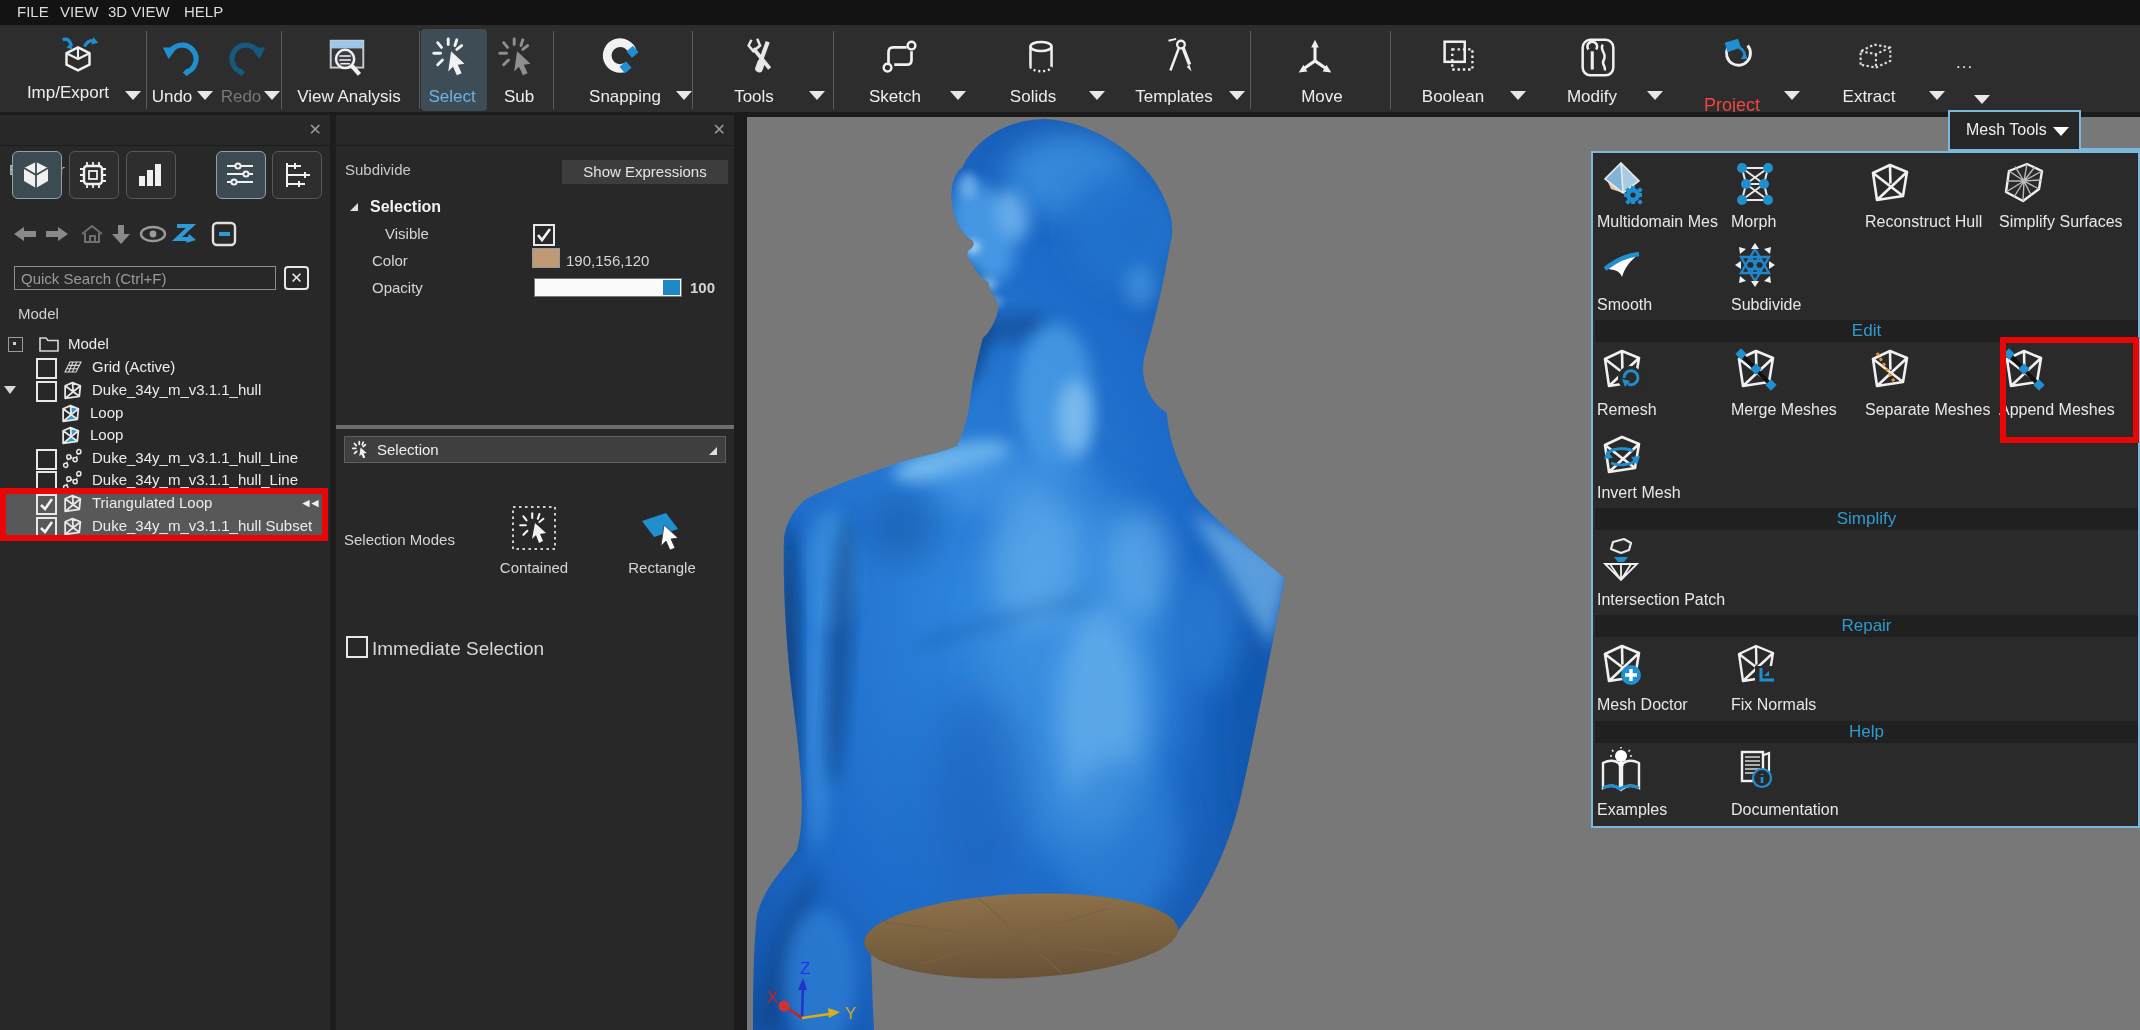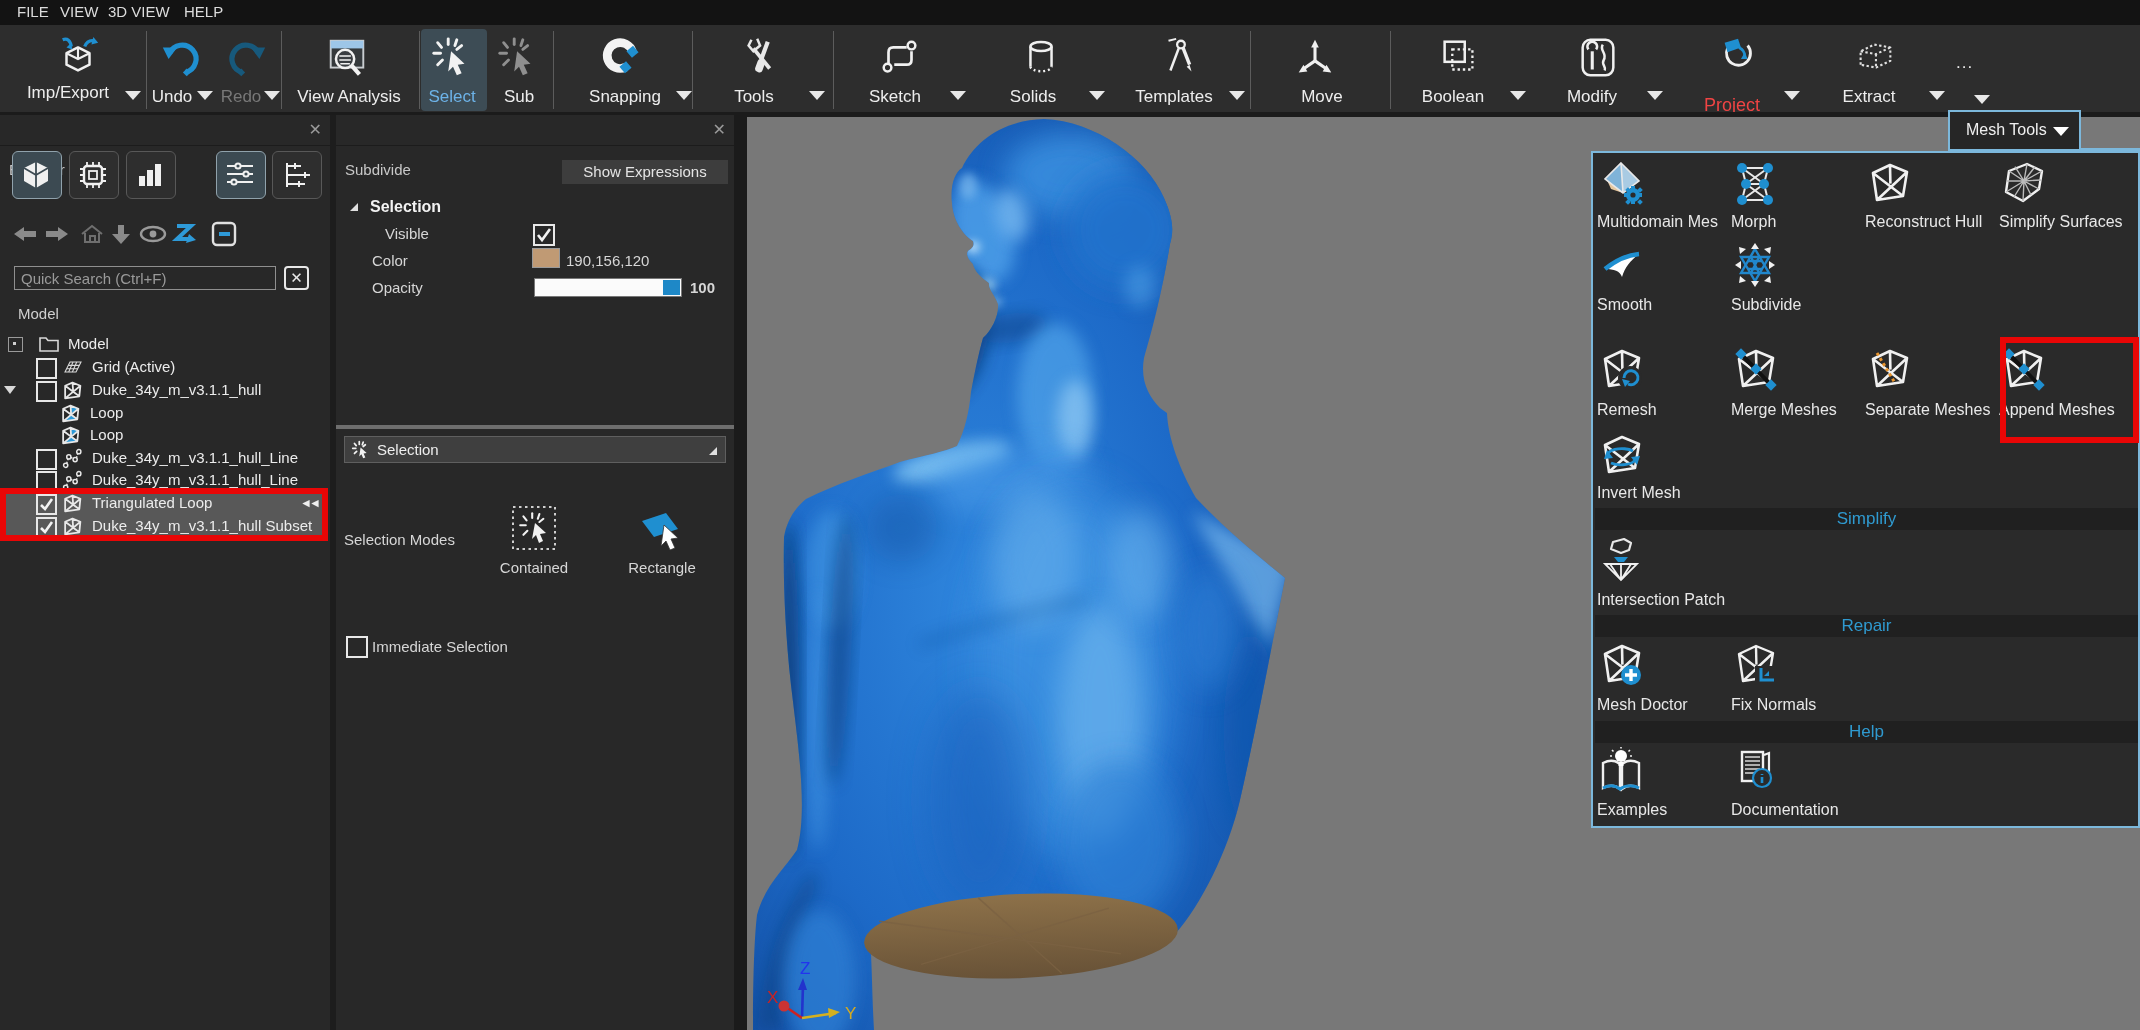--- a/index.html
+++ b/index.html
@@ -473,21 +473,21 @@
         </g>
         <path d="M24,18 L35,28 L29,29 L32,36 L28,38 L25,30 L21,34 Z" fill="#f2f2f2"></path>
       </svg></div>
 <div style="position:absolute;left:198px;top:444px;transform:translateX(-50%);font-size:15px">Contained</div>
 <div style="position:absolute;left:300px;top:390px"><svg width="52" height="46" viewBox="0 0 52 46">
         <path d="M6,16 L30,8 L42,24 L18,32 Z" fill="#1f8fd0"></path>
         <path d="M28,20 L42,33 L35,34 L39,43 L34,45 L30,36 L25,41 Z" fill="#fff" stroke="#333" stroke-width="0.8"></path>
       </svg></div>
 <div style="position:absolute;left:326px;top:444px;transform:translateX(-50%);font-size:15px">Rectangle</div>
 <span class="chk" style="left:10px;top:521px;width:18px;height:18px"></span>
-<div style="position:absolute;left:36px;top:523px;font-size:15px">Immediate Selection</div>
+<div style="position:absolute;left:36px;top:523px;font-size:19px">Immediate Selection</div>
 </div>
 <div id="meshpanel" class="abs">
 <div class="mitem" style="left:4px;top:6px"><svg width="48" height="48" viewBox="0 0 48 48">
         <path d="M24,4 L42,22 L26,34 L8,20 Z" fill="#a9cbe3"></path>
         <path d="M24,4 L26,34 L8,20 Z" fill="#7fb3d8"></path>
         <path d="M10,21 L26,34 L14,30 Z" fill="#e8c89e"></path>
         <path d="M24,4 L42,22 L26,34 L8,20 Z M24,4 L26,34" fill="none" stroke="#e8e8e8" stroke-width="1.6"></path>
         <g fill="#1f8fd0">
           <circle cx="36" cy="36" r="7"></circle>
           <circle cx="36" cy="36" r="2.6" fill="#2a2a2a"></circle>
@@ -543,20 +543,21 @@
           <path d="M24,46 L28,40 L20,40 Z"></path>
           <path d="M4,24 L10,20 L10,28 Z"></path>
           <path d="M44,24 L38,20 L38,28 Z"></path>
           <path d="M8,6 L15,8 L9,13 Z"></path>
           <path d="M40,6 L33,8 L39,13 Z"></path>
           <path d="M8,42 L15,40 L9,35 Z"></path>
           <path d="M40,42 L33,40 L39,35 Z"></path>
         </g>
       </svg></div>
     <div class="mitem" style="left:138px;top:143px">Subdivide</div>
+<div class="msec" style="top:167px">Edit</div>
 <div class="mitem" style="left:4px;top:192px"><svg width="48" height="48" viewBox="0 0 48 48">
         <path d="M8,14 L25,6 L42,13 L38,37 L12,41 Z M8,14 L38,37 M42,13 L12,41 M25,6 L25.4,24.6" fill="none" stroke="#f0f0f0" stroke-width="2.6" stroke-linejoin="round"></path>
         <circle cx="33" cy="33" r="12" fill="#2a2a2a"></circle>
         <path d="M27,33 a7,7 0 1 1 4,6" fill="none" stroke="#1f8fd0" stroke-width="3"></path>
         <path d="M28,42 L25,34 L33,36 Z" fill="#1f8fd0"></path>
       </svg></div>
     <div class="mitem" style="left:4px;top:248px">Remesh</div>
 <div class="mitem" style="left:138px;top:192px"><svg width="48" height="48" viewBox="0 0 48 48">
         <path d="M8,14 L25,6 L42,13 L38,37 L12,41 Z M8,14 L38,37 M42,13 L12,41 M25,6 L25.4,24.6" fill="none" stroke="#f0f0f0" stroke-width="2.6" stroke-linejoin="round"></path>
         <path d="M10,9 L40,40" stroke="#111" stroke-width="4"></path>

